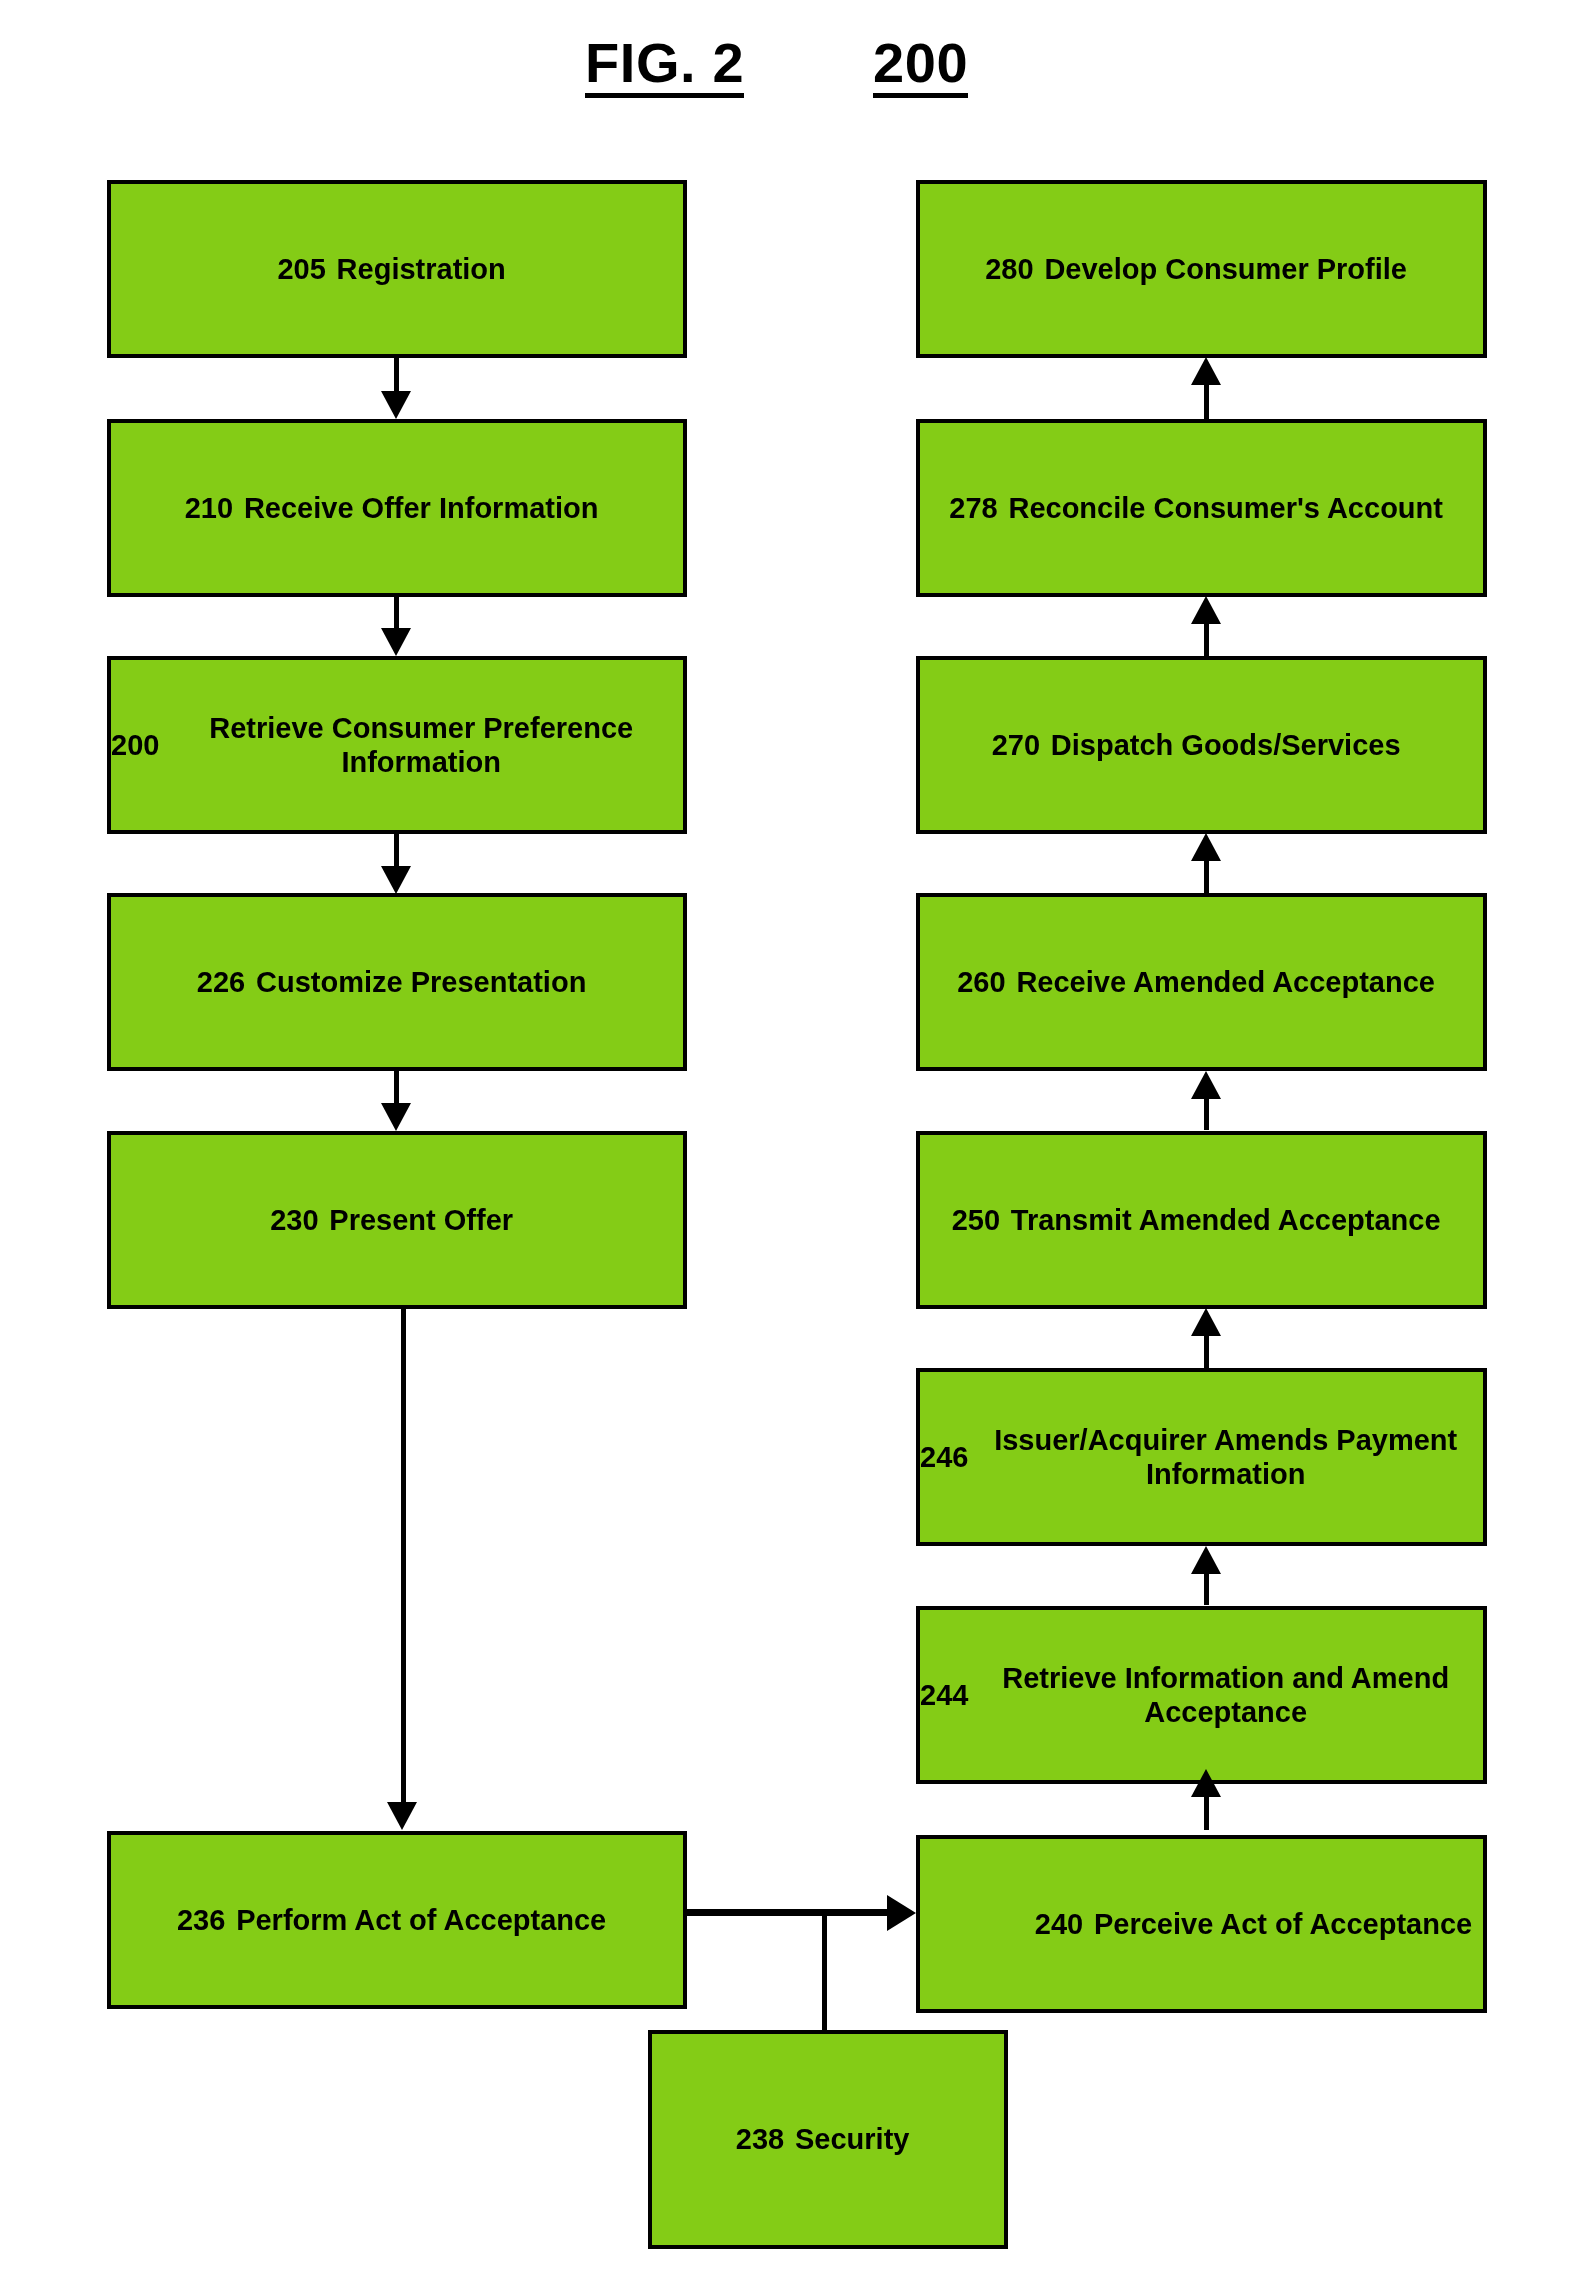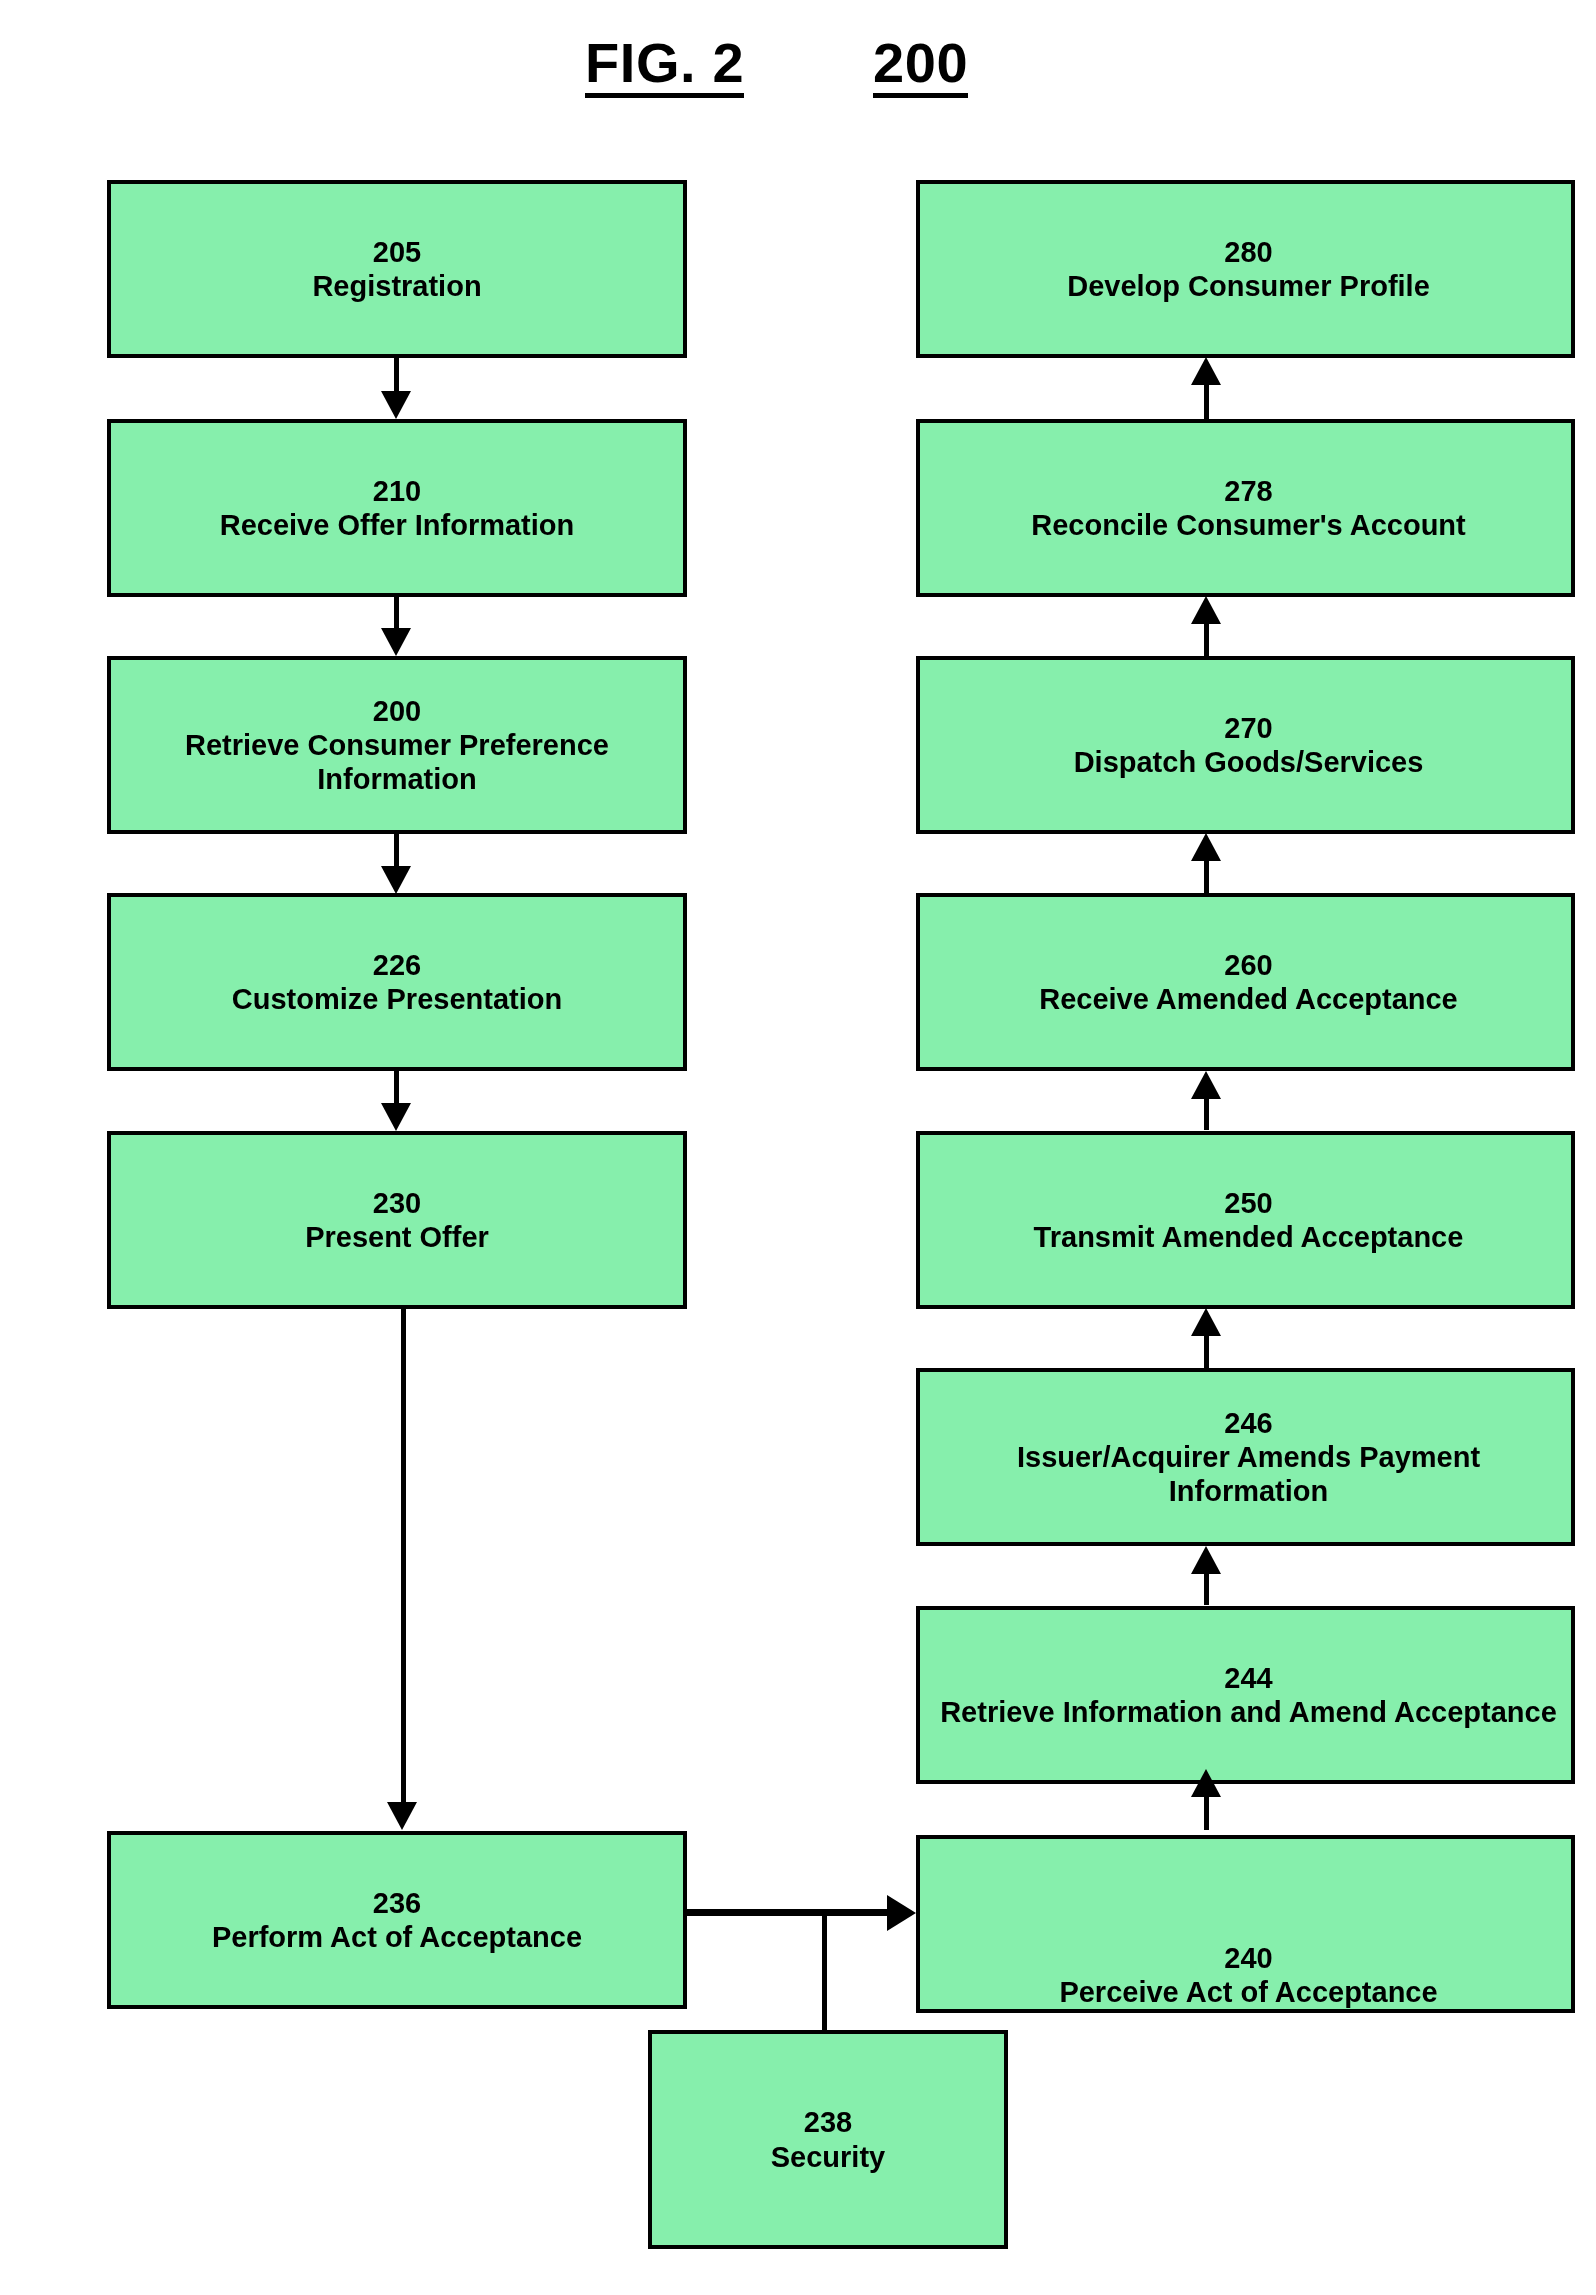--- a/index.html
+++ b/index.html
@@ -7,29 +7,29 @@
        font-family:"Liberation Sans","DejaVu Sans",sans-serif;color:#000;}
 
   
   #title-row{position:absolute;left:0;top:35px;width:1597px;height:66px;}
   .title-word{position:absolute;font-size:56px;font-weight:bold;letter-spacing:0.6px;
               border-bottom:5.4px solid #000;padding-bottom:2.4px;line-height:1.0;white-space:nowrap;}
   #fig-label{left:585px;top:0;}
   #fig-number{left:873px;top:0;}
 
   
-  .node{position:absolute;box-sizing:border-box;border:4.2px solid #000;background:#86efac;
-        display:flex;flex-direction:column;align-items:center;justify-content:center;
+  .node{position:absolute;box-sizing:border-box;border:4.2px solid #000;background:#84cc16;
+        display:flex;flex-direction:row;align-items:center;justify-content:center;
         text-align:center;}
   .node .num{font-size:29px;font-weight:bold;line-height:1.18;}
   .node .lbl{font-size:29px;font-weight:bold;line-height:1.18;padding:0 10.8px;}
 
   
   .col-left {left:107px;width:580px;}
-  .col-right{left:916px;width:659px;padding-left:6px;}
+  .col-right{left:916px;width:571px;}
 
   
   .r1{top:180px;height:178px;}
   .r2{top:419px;height:178px;}
   .r3{top:656px;height:178px;}
   .r4{top:893px;height:178px;justify-content:center;}
   .r5{top:1131px;height:178px;}
   .r6{top:1368px;height:178px;}
   .r7{top:1606px;height:178px;}
   .r8{top:1835px;height:178px;justify-content:flex-end;}

